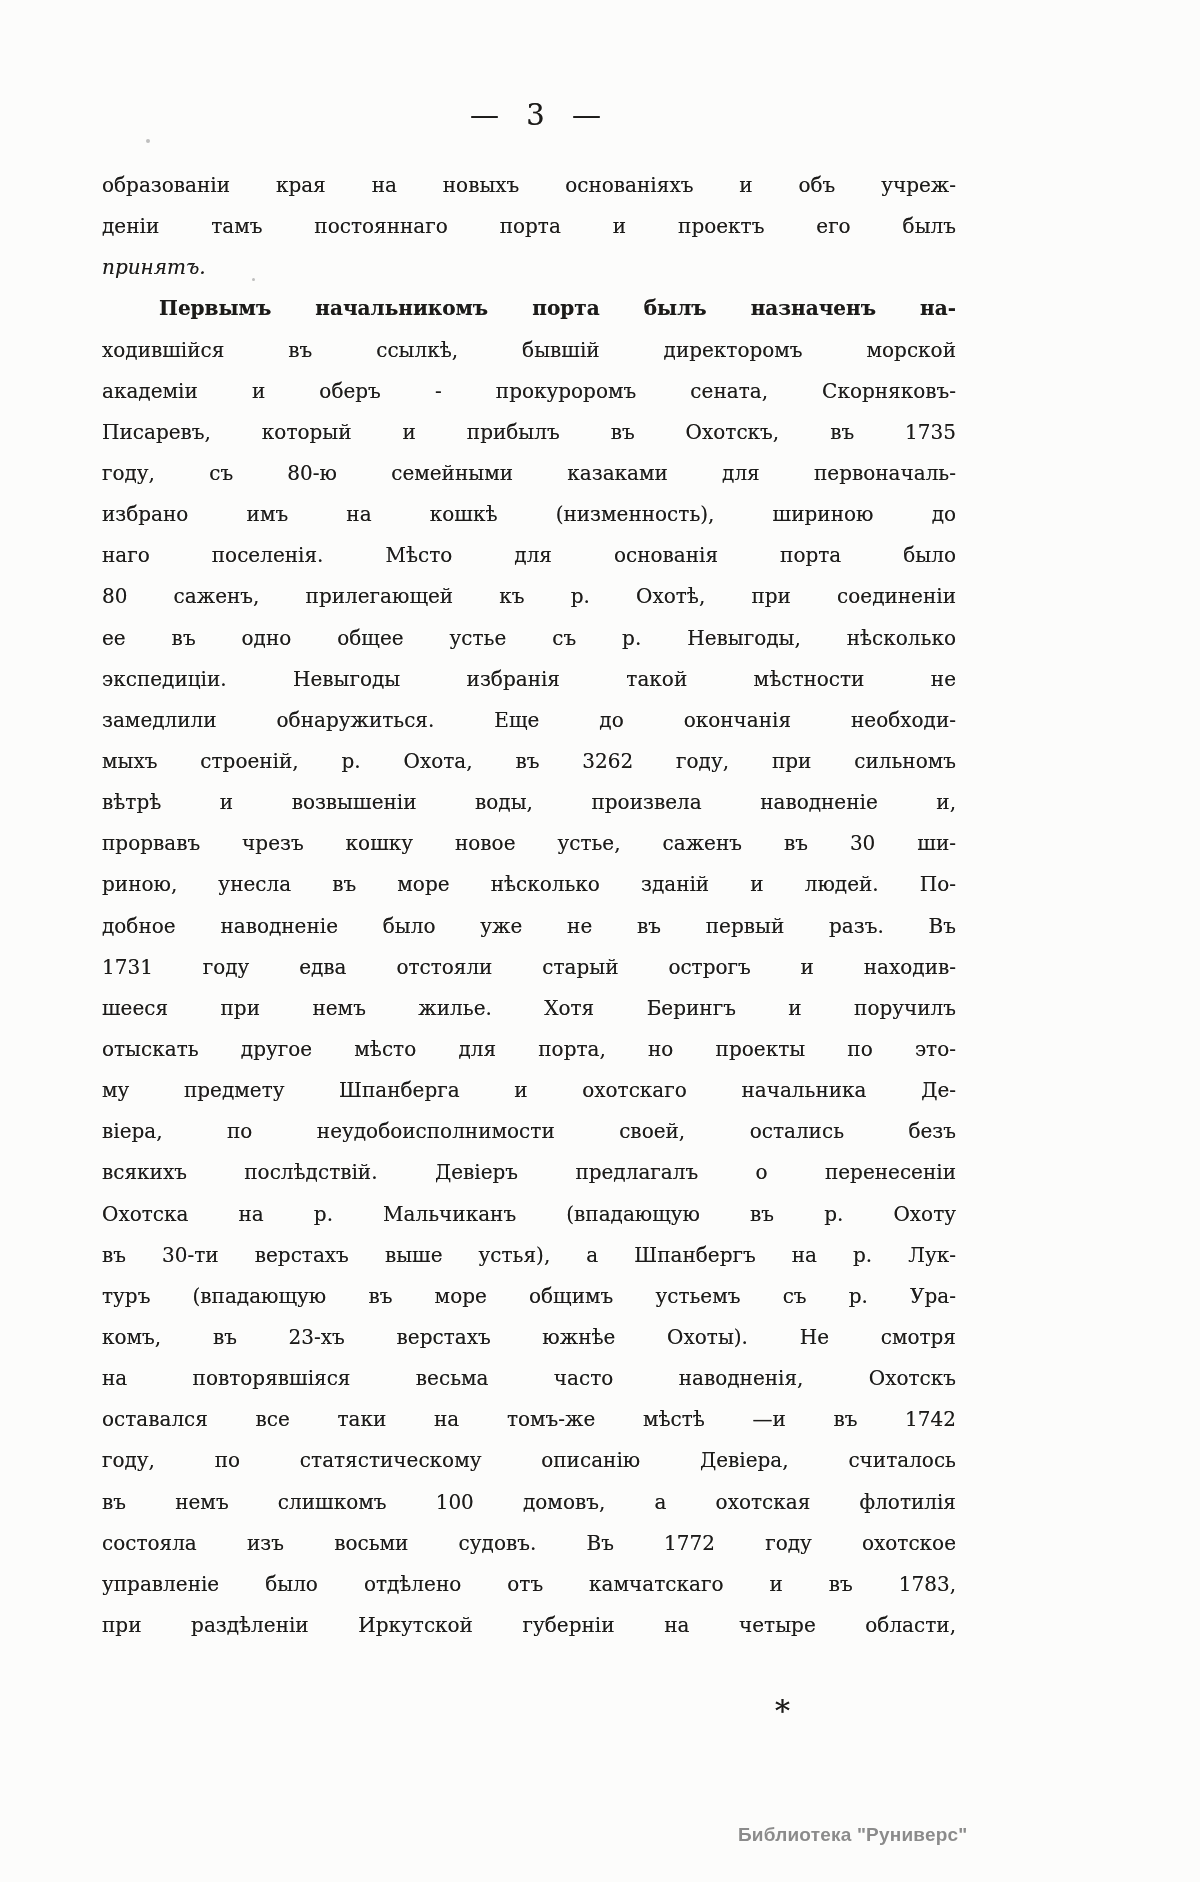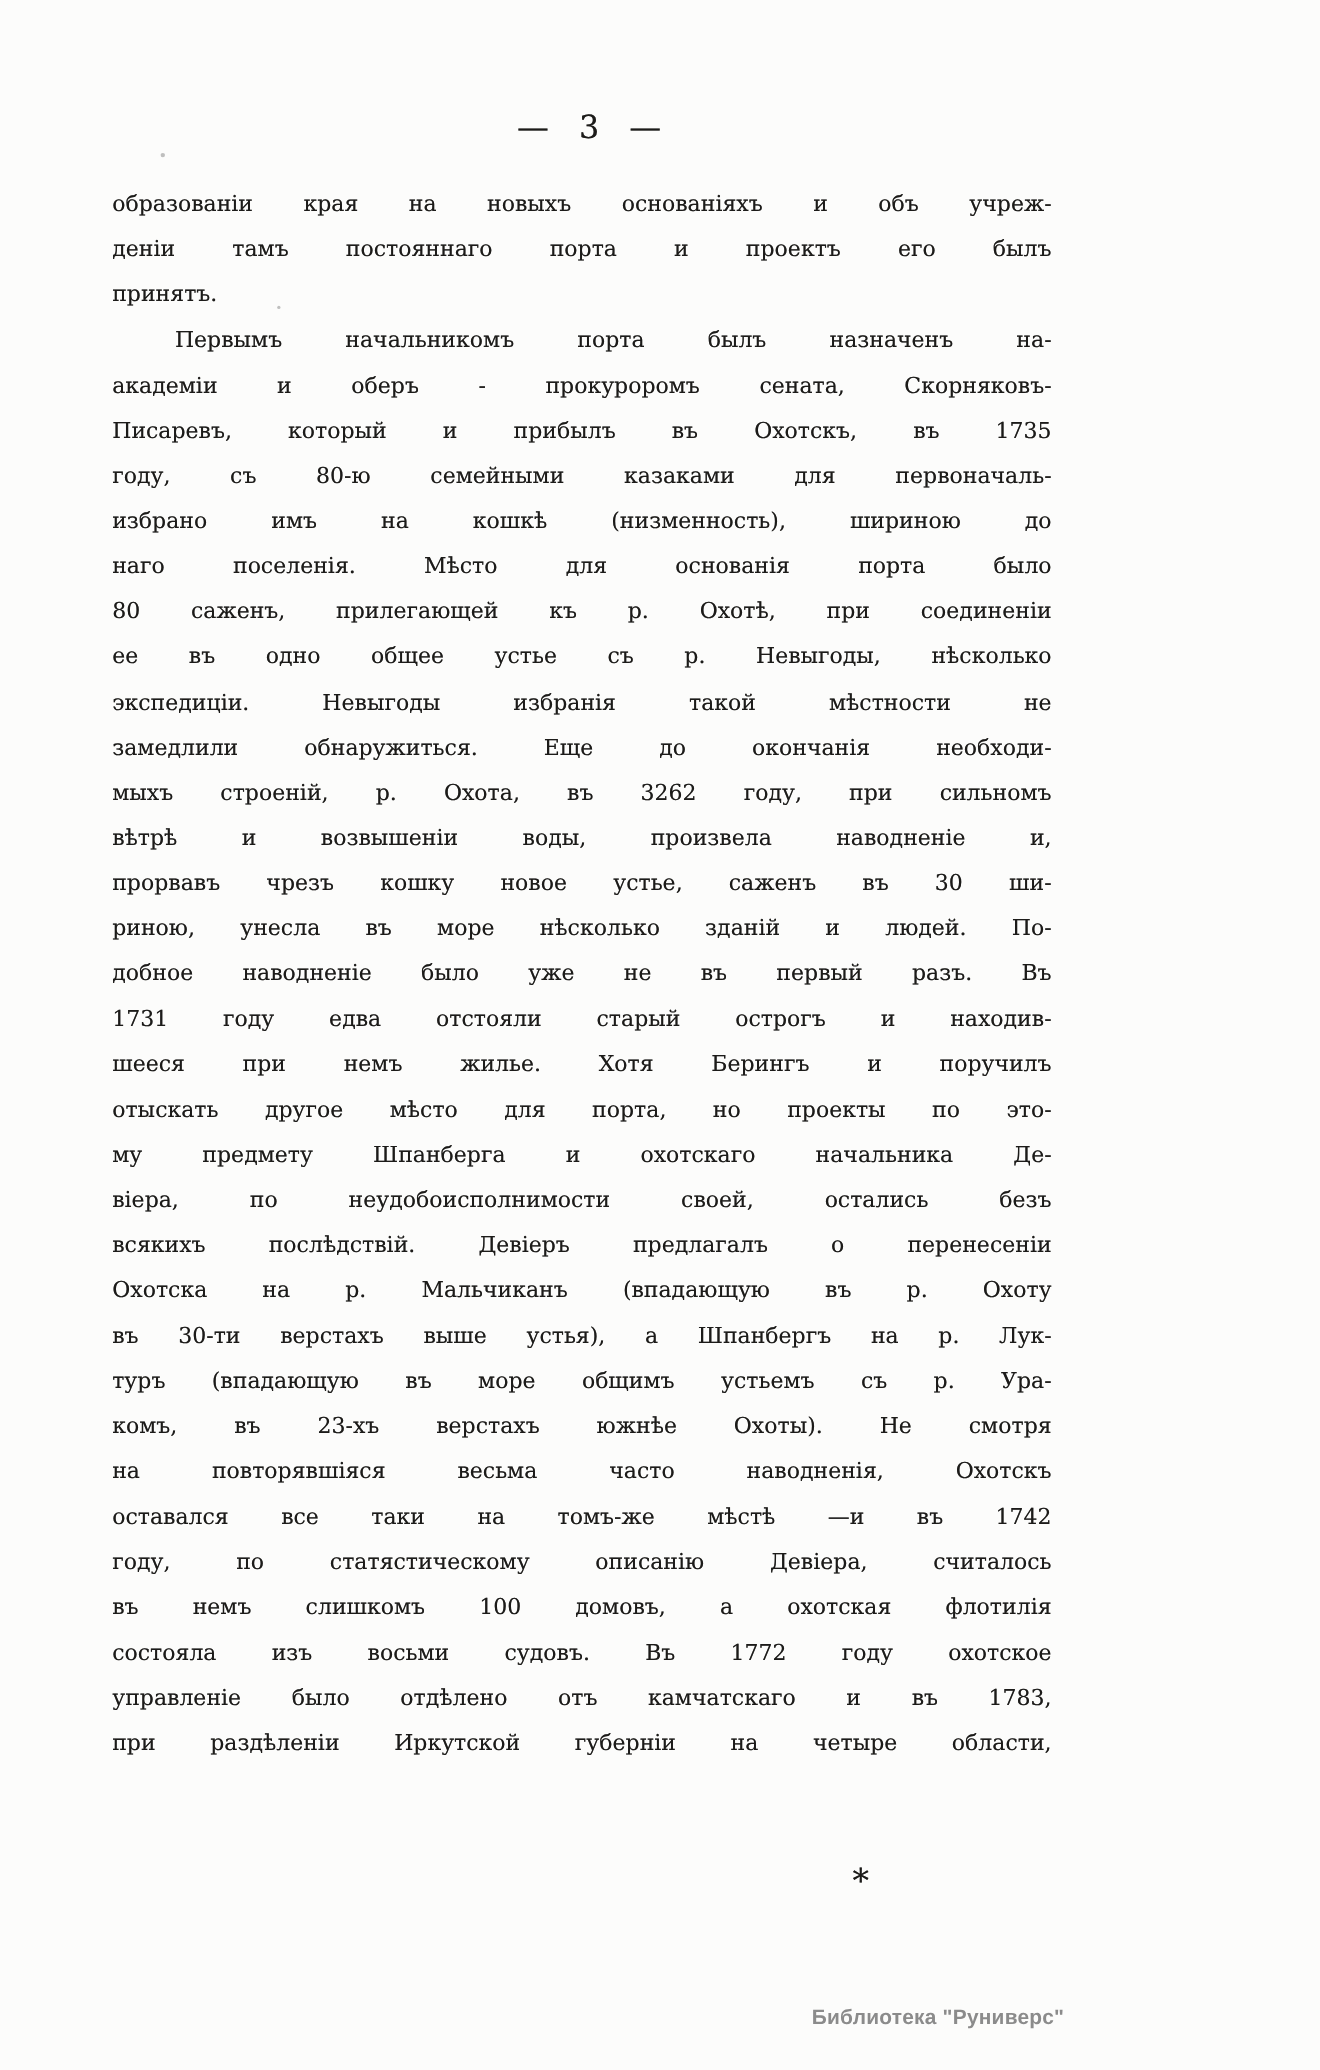--- a/index.html
+++ b/index.html
@@ -41,23 +41,24 @@
   }
   .line::after{
     content:"";
     display:inline-block;
     width:100%;
     height:0;
     vertical-align:top;
   }
   .line.end{
     text-align-last:left;
+    font-style:italic;
   }
   .line.end::after{content:none;}
-  .line.ind{text-indent:57px;}
+  .line.ind{text-indent:57px;font-weight:bold;}
   .footnote-mark{
     position:absolute;
     left:775px;top:1693px;
     font-size:30px;
     text-shadow:0 0 0.5px rgba(0,0,0,.6);
   }
   .watermark{
     position:absolute;
     left:738px;top:1824px;
     font-family:"Liberation Sans", sans-serif;
@@ -79,20 +80,21 @@
 </head>
 <body>
 
 <div class="page-number">— 3 —</div>
 
 <div class="text-column">
     <div class="line">образованіи края на новыхъ основаніяхъ и объ учреж-</div>
     <div class="line">деніи тамъ постояннаго порта и проектъ его былъ</div>
     <div class="line end">принятъ.</div>
     <div class="line ind">Первымъ начальникомъ порта былъ назначенъ на-</div>
+    <div class="line">ходившійся въ ссылкѣ, бывшій директоромъ морской</div>
     <div class="line">академіи и оберъ - прокуроромъ сената, Скорняковъ-</div>
     <div class="line">Писаревъ, который и прибылъ въ Охотскъ, въ 1735</div>
     <div class="line">году, съ 80-ю семейными казаками для первоначаль-</div>
     <div class="line">избрано имъ на кошкѣ (низменность), шириною до</div>
     <div class="line">наго поселенія. Мѣсто для основанія порта было</div>
     <div class="line">80 саженъ, прилегающей къ р. Охотѣ, при соединеніи</div>
     <div class="line">ее въ одно общее устье съ р. Невыгоды, нѣсколько</div>
     <div class="line">экспедиціи. Невыгоды избранія такой мѣстности не</div>
     <div class="line">замедлили обнаружиться. Еще до окончанія необходи-</div>
     <div class="line">мыхъ строеній, р. Охота, въ 3262 году, при сильномъ</div>

